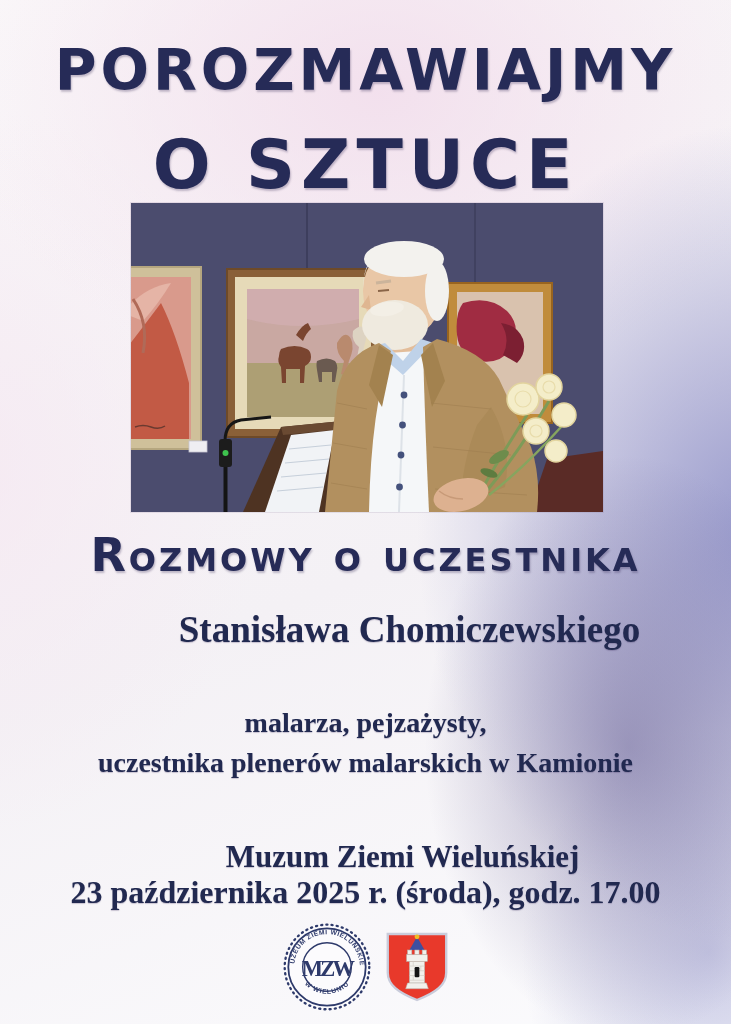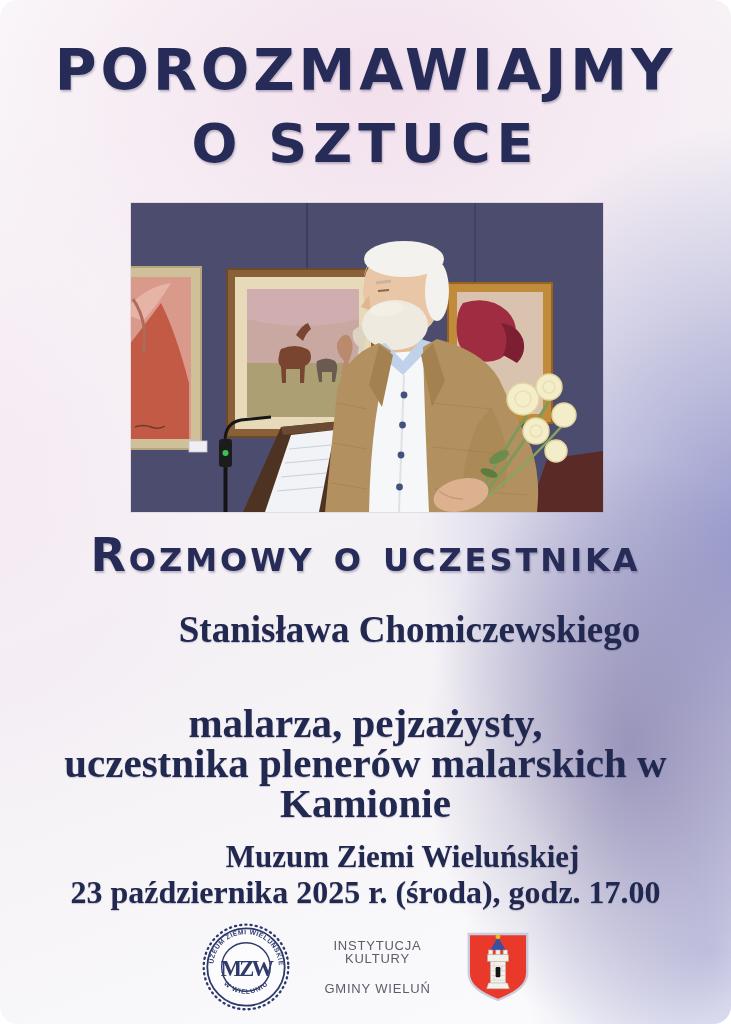--- a/index.html
+++ b/index.html
@@ -10,50 +10,49 @@
     margin:0 auto;
     overflow:hidden;
     font-family:"Liberation Serif",serif;
     background:
       radial-gradient(300px 430px at 86% 73%, rgba(104,96,148,0.55), rgba(104,96,148,0) 68%),
       radial-gradient(470px 560px at 104% 52%, rgba(146,148,201,0.95), rgba(146,148,201,0) 73%),
       radial-gradient(250px 300px at 97% 93%, rgba(160,162,210,0.55), rgba(160,162,210,0) 75%),
       radial-gradient(560px 400px at 52% 9%, rgba(242,222,236,0.9), rgba(242,222,236,0) 75%),
       radial-gradient(420px 520px at -4% 46%, rgba(245,231,241,0.75), rgba(245,231,241,0) 70%),
       linear-gradient(160deg,#faf7f9 0%,#f4f1f5 55%,#fbfbfd 100%);
-    border-radius: 18px;
   }
   .deco{
     font-family:"DejaVu Sans",sans-serif;
     font-weight:800;
     color:#262b57;
     text-shadow:1px 2px 2px rgba(45,35,80,0.28);
     text-align:center;
   }
   .title-block{position:absolute;top:42px;left:0;width:100%;}
   .title-line1{font-size:57px;letter-spacing:4px;line-height:1.0;}
-  .title-line2{font-size:54px;letter-spacing:6px;line-height:1.0;margin-top:18px;text-align:center;}
+  .title-line2{font-size:68px;letter-spacing:6px;line-height:1.0;margin-top:32px;text-align:center;}
   .photo-wrap{
     position:absolute;left:131px;top:203px;width:472px;height:309px;
     box-shadow:0 0 0 1px rgba(120,100,140,0.15);
   }
   .photo-wrap svg{display:block;}
   .heading{
     position:absolute;top:528px;left:0;width:100%;
     font-size:46px;letter-spacing:3px;
     font-variant:small-caps;
   }
   .serifline{
     position:absolute;left:0;width:100%;
     text-align:center;font-weight:bold;color:#212950;
     text-shadow:0 1px 1px rgba(60,45,90,0.25);
   }
   .lecture-label{top:601px;font-size:29px;}
   .lecturer{top:608px;font-size:37px;padding-left:44px;}
-  .desc{top:703px;font-size:41px;line-height:40px;}
+  .desc{top:703px;font-size:28px;line-height:40px;}
   .venue{top:839px;font-size:31px;padding-left:37px;}
   .datetime{top:874px;font-size:32px;}
   .footer{
     position:absolute;top:922px;left:50%;transform:translateX(-50%);
     display:flex;align-items:center;gap:12px;
   }
   .institution{
     font-family:"Liberation Sans",sans-serif;
     color:#5c5c68;font-size:13px;letter-spacing:0.8px;
     text-align:center;line-height:1;width:150px;
@@ -221,24 +220,20 @@
       <circle cx="50" cy="50" r="27" fill="none" stroke="#2e3a6b" stroke-width="1.6"></circle>
       <text font-family="Liberation Sans, sans-serif" font-size="7.4" font-weight="bold" fill="#2e3a6b" letter-spacing="0.6">
         <textPath href="#sealTop" startOffset="50%" text-anchor="middle">MUZEUM ZIEMI WIELUŃSKIEJ</textPath>
       </text>
       <text font-family="Liberation Sans, sans-serif" font-size="7.4" font-weight="bold" fill="#2e3a6b" letter-spacing="1">
         <textPath href="#sealBottom" startOffset="50%" text-anchor="middle">W WIELUNIU</textPath>
       </text>
       <text x="50" y="60" text-anchor="middle" font-family="Liberation Serif, serif" font-weight="bold" font-size="25" letter-spacing="-3" fill="#2e3a6b">MZW</text>
     </svg>
 
-    <div class="institution">
-      <div class="l1">INSTYTUCJA KULTURY</div>
-      <div class="l2">GMINY WIELUŃ</div>
-    </div>
 
     <svg width="66" height="74" viewBox="0 0 70 78">
       <path d="M4,4 H66 V45 C66,58 55,66 35,74 C15,66 4,58 4,45 Z" fill="#e8392b" stroke="#c9ccdb" stroke-width="2.5"></path>
       <g>
         <polygon points="35,7 27,21 43,21" fill="#3e4f9f"></polygon>
         <circle cx="35" cy="7" r="2.6" fill="#eebc25"></circle>
         <g fill="#f2f1ec" stroke="#b9b6ad" stroke-width="0.6">
           <rect x="25" y="21" width="4.5" height="5"></rect>
           <rect x="32.7" y="21" width="4.5" height="5"></rect>
           <rect x="40.5" y="21" width="4.5" height="5"></rect>

